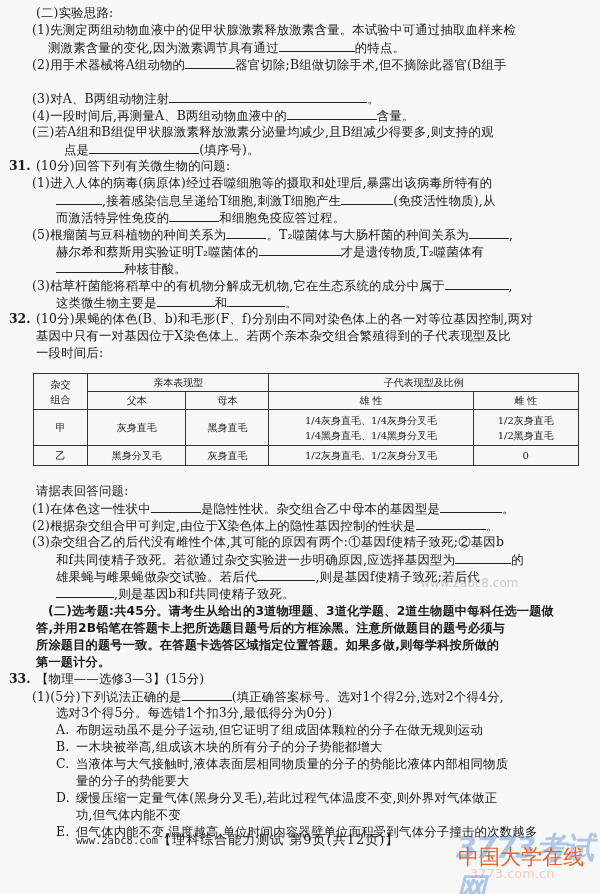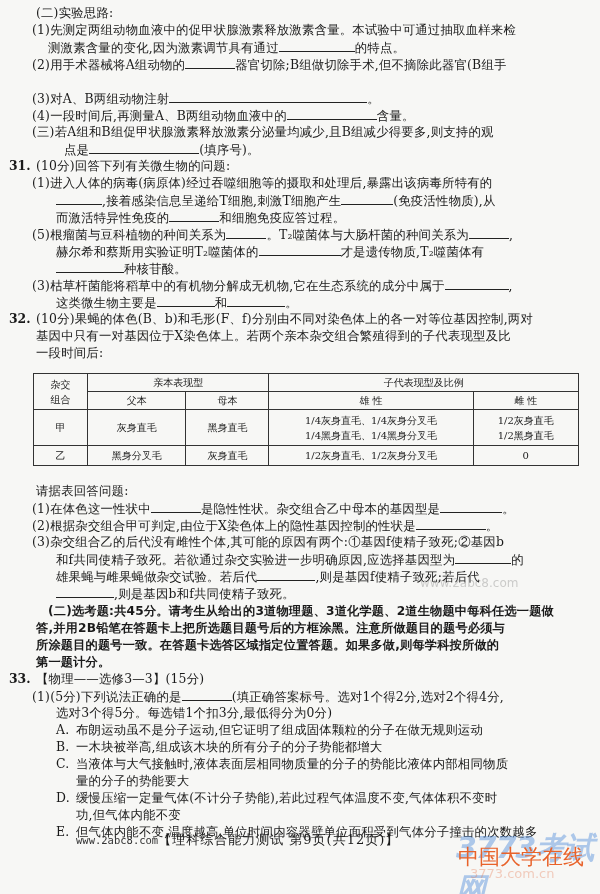--- a/index.html
+++ b/index.html
@@ -166,21 +166,21 @@
     <span style="display:inline-block;width:20px;">A.</span><span>布朗运动虽不是分子运动,但它证明了组成固体颗粒的分子在做无规则运动</span>
   </div>
   <div class="ln" style="left:56px;top:739px;">
     <span style="display:inline-block;width:20px;">B.</span><span>一木块被举高,组成该木块的所有分子的分子势能都增大</span>
   </div>
   <div class="ln" style="left:56px;top:756px;">
     <span style="display:inline-block;width:20px;">C.</span><span>当液体与大气接触时,液体表面层相同物质量的分子的势能比液体内部相同物质</span>
   </div>
   <div class="ln" style="left:76px;top:773px;">量的分子的势能要大</div>
   <div class="ln" style="left:56px;top:790px;">
-    <span style="display:inline-block;width:20px;">D.</span><span>缓慢压缩一定量气体(不计分子势能),若此过程气体温度不变,气体体积不变时</span>
+    <span style="display:inline-block;width:20px;">D.</span><span>缓慢压缩一定量气体(黑身分叉毛),若此过程气体温度不变,则外界对气体做正</span>
   </div>
   <div class="ln" style="left:76px;top:807px;">功,但气体内能不变</div>
   <div class="ln" style="left:56px;top:824px;">
     <span style="display:inline-block;width:20px;">E.</span><span>但气体内能不变,温度越高,单位时间内容器壁单位面积受到气体分子撞击的次数越多</span>
   </div>
 
   <div class="wm1">3773考试网</div>
   <div class="wm2">中国大学在线</div>
   <div class="wm3">3773.com.cn</div>
 

